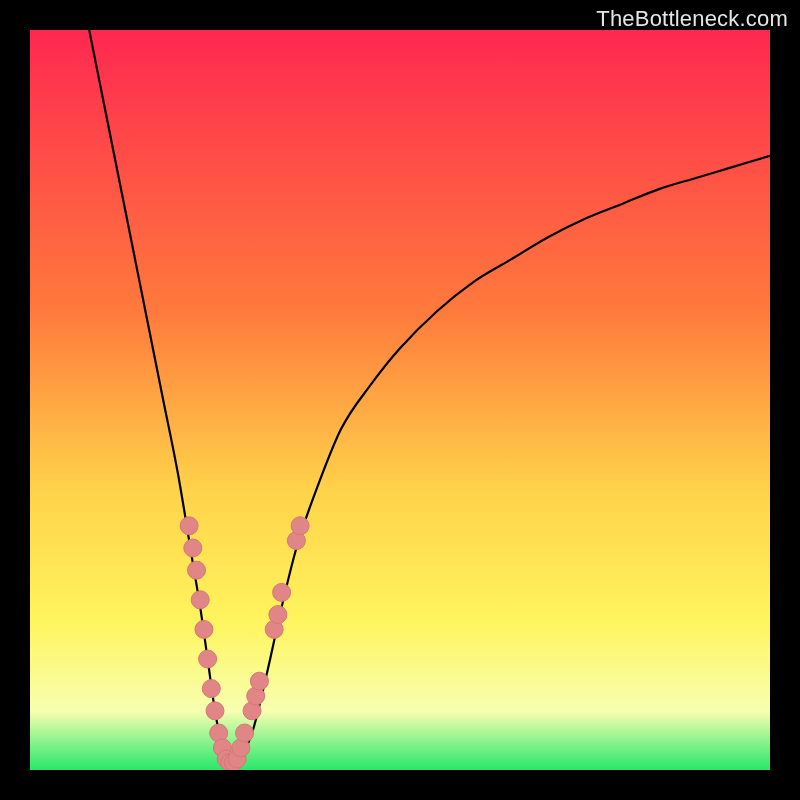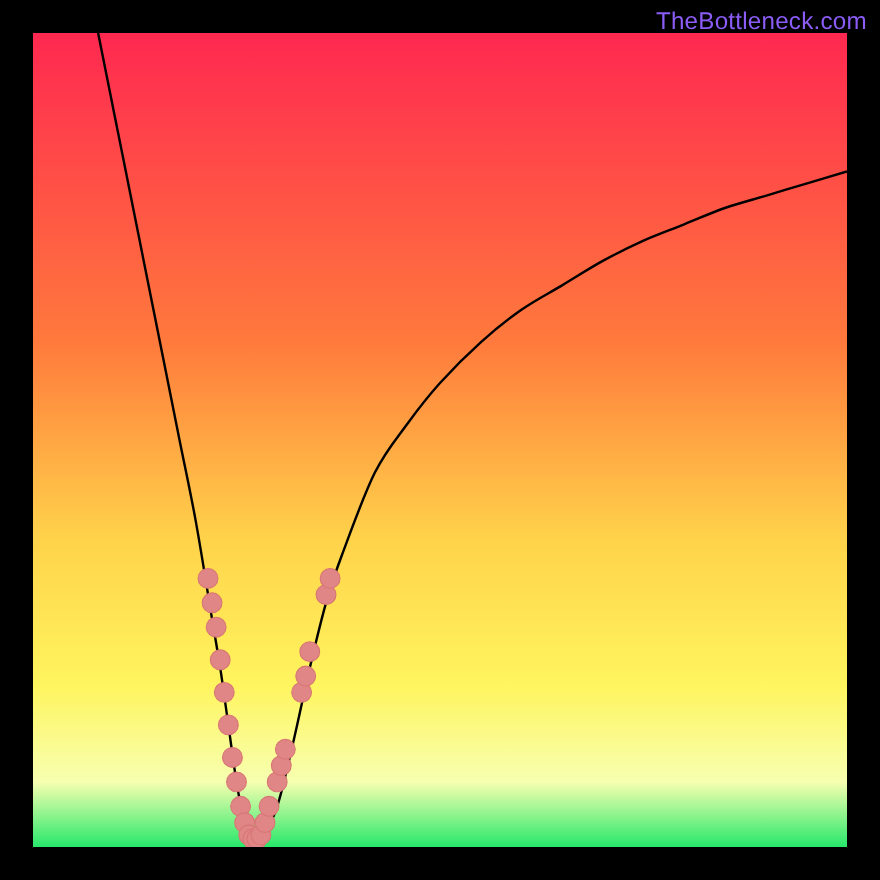--- a/index.html
+++ b/index.html
@@ -2,21 +2,21 @@
 <html><head>
 <meta charset="utf-8">
 <style>
   * { margin: 0; padding: 0; box-sizing: border-box; }
   html, body { width: 800px; height: 800px; overflow: hidden; }
   body { background: #000; font-family: Arial, Helvetica, sans-serif; position: relative; }
   .watermark {
     position: absolute;
     top: 6px;
     right: 12px;
-    color: #8b5cf6;
+    color: #e5e5e5;
     font-size: 22px;
     font-weight: 400;
     z-index: 5;
     letter-spacing: 0.2px;
   }
   .frame {
     position: absolute;
     left: 30px;
     top: 30px;
     width: 740px;

